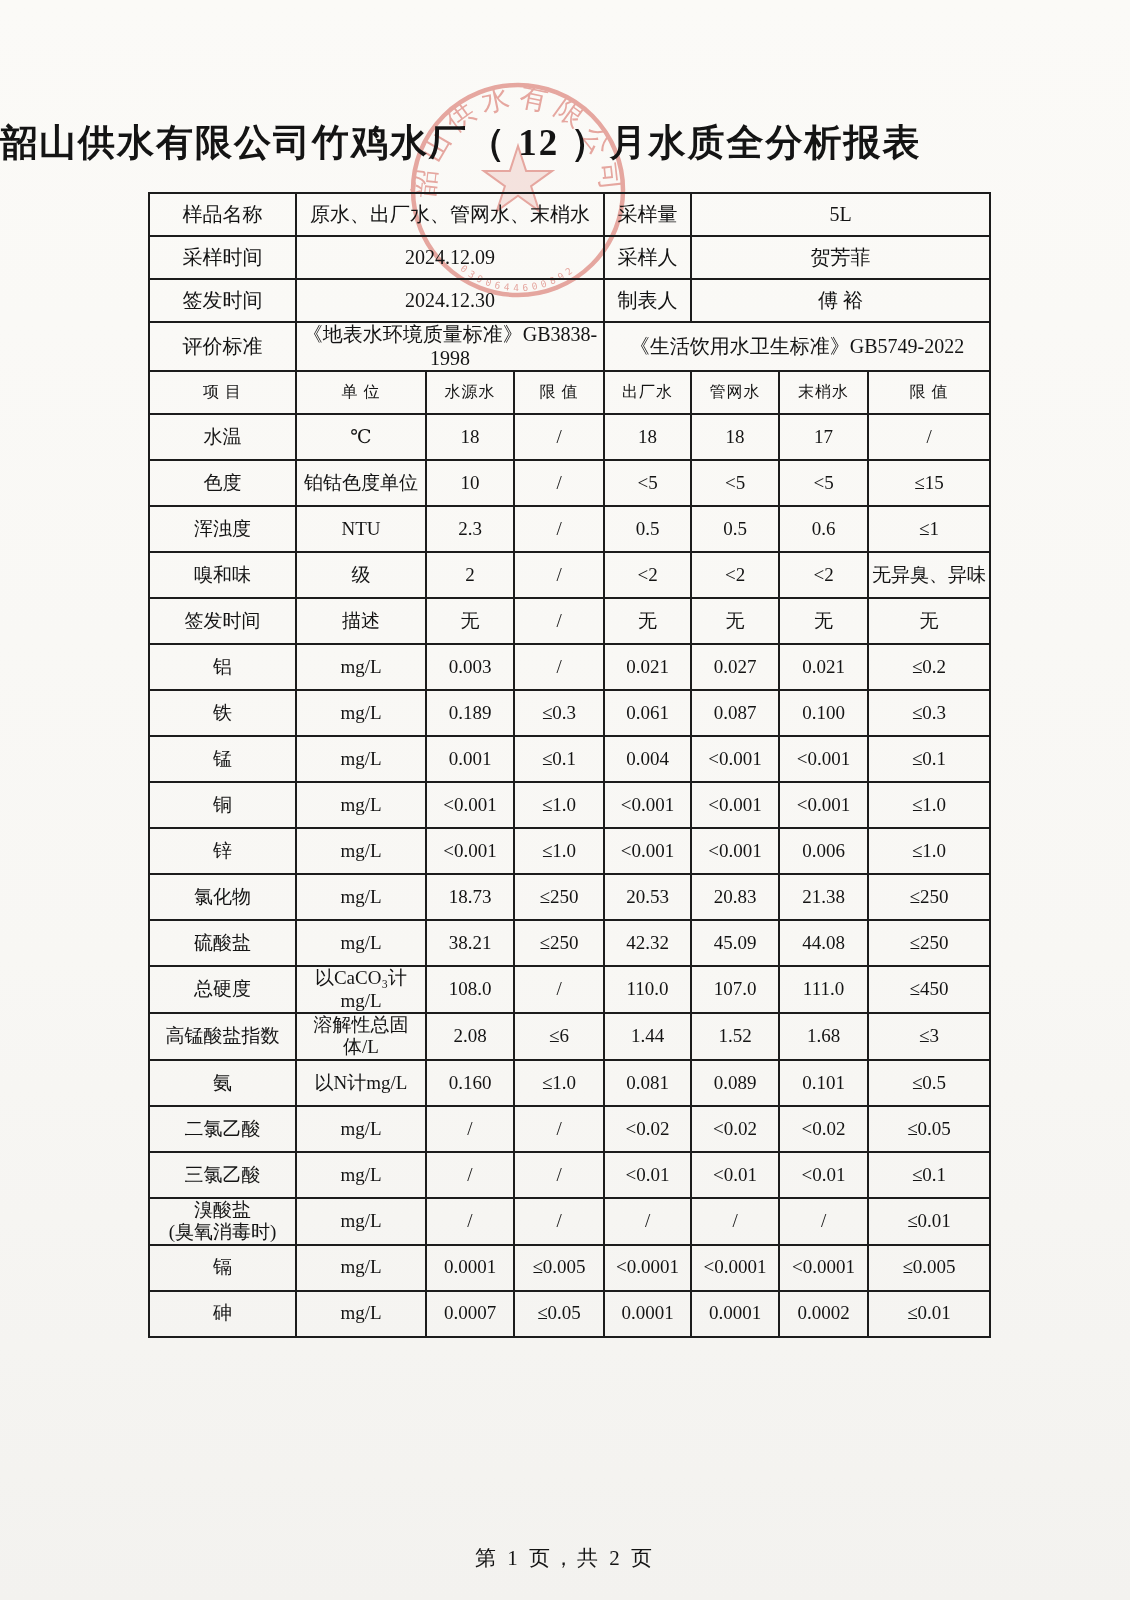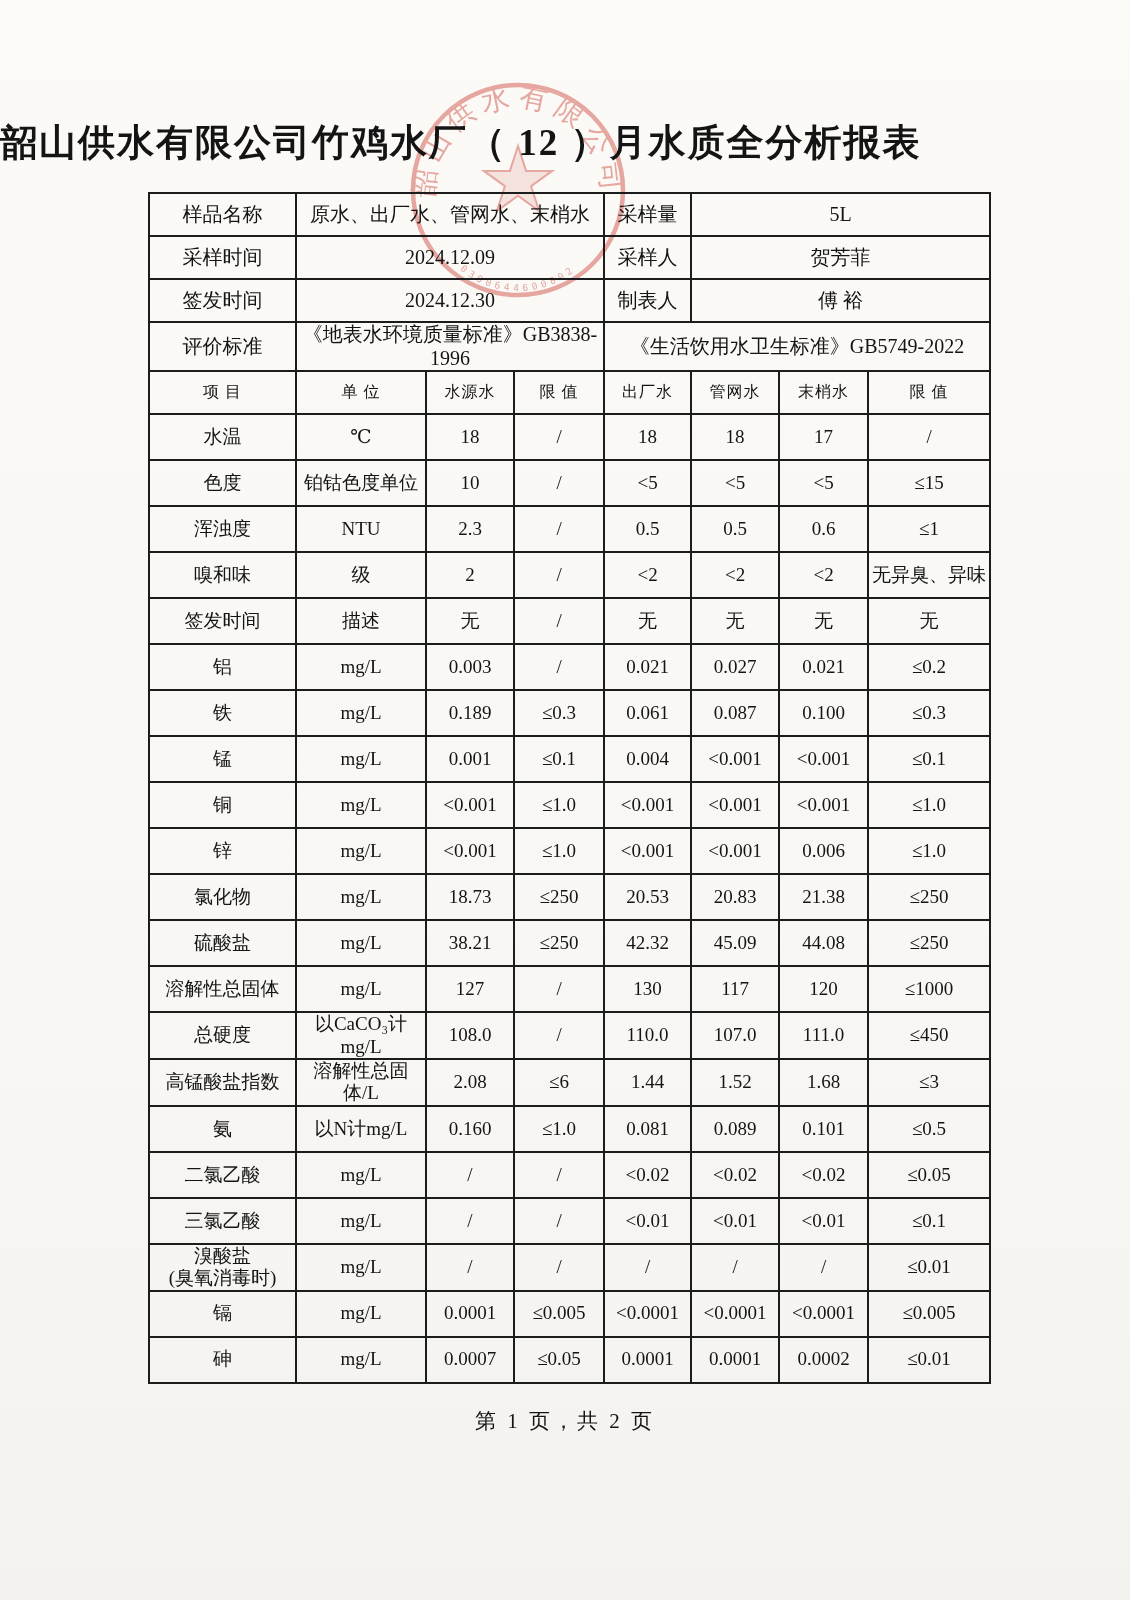--- a/index.html
+++ b/index.html
@@ -36,21 +36,21 @@
     text-align:center;vertical-align:middle;
     font-size:19px;font-weight:400;
     padding:0 1px;line-height:1.18;
     white-space:pre-line;
     overflow:hidden;
   }
   tr.info-row td{height:41px;font-size:20px;margin-top:29px;}
   tr.header-row th{height:41px;font-size:16px;letter-spacing:1px;}
   tbody.data-rows td{height:44px;}
   .footer{
-    position:absolute;top:1407px;left:0;width:100%;
+    position:absolute;top:1544px;left:0;width:100%;
     text-align:center;font-size:21px;letter-spacing:3px;
     z-index:3;
   }
 </style>
 </head>
 <body>
 
 <div class="page">
 
   <h1 class="title">韶山供水有限公司竹鸡水厂（ 12 ）月水质全分析报表</h1>
@@ -95,21 +95,21 @@
         <td colspan="3">贺芳菲</td>
       </tr>
       <tr class="info-row">
         <td>签发时间</td>
         <td colspan="3">2024.12.30</td>
         <td>制表人</td>
         <td colspan="3">傅  裕</td>
       </tr>
       <tr class="info-row">
         <td>评价标准</td>
-        <td colspan="3">《地表水环境质量标准》GB3838-1996</td>
+        <td colspan="3">《地表水环境质量标准》GB3838-1998</td>
         <td colspan="4">《生活饮用水卫生标准》GB5749-2022</td>
       </tr>
       <tr class="header-row">
         <th>项  目</th>
         <th>单  位</th>
         <th>水源水</th>
         <th>限  值</th>
         <th>出厂水</th>
         <th>管网水</th>
         <th>末梢水</th>
@@ -231,30 +231,20 @@
           <td>硫酸盐</td>
           <td>mg/L</td>
           <td>38.21</td>
           <td>≤250</td>
           <td>42.32</td>
           <td>45.09</td>
           <td>44.08</td>
           <td>≤250</td>
         </tr>
         <tr>
-          <td>溶解性总固体</td>
-          <td>mg/L</td>
-          <td>127</td>
-          <td>/</td>
-          <td>130</td>
-          <td>117</td>
-          <td>120</td>
-          <td>≤1000</td>
-        </tr>
-        <tr>
           <td>总硬度</td>
           <td>以CaCO₃计mg/L</td>
           <td>108.0</td>
           <td>/</td>
           <td>110.0</td>
           <td>107.0</td>
           <td>111.0</td>
           <td>≤450</td>
         </tr>
         <tr>

